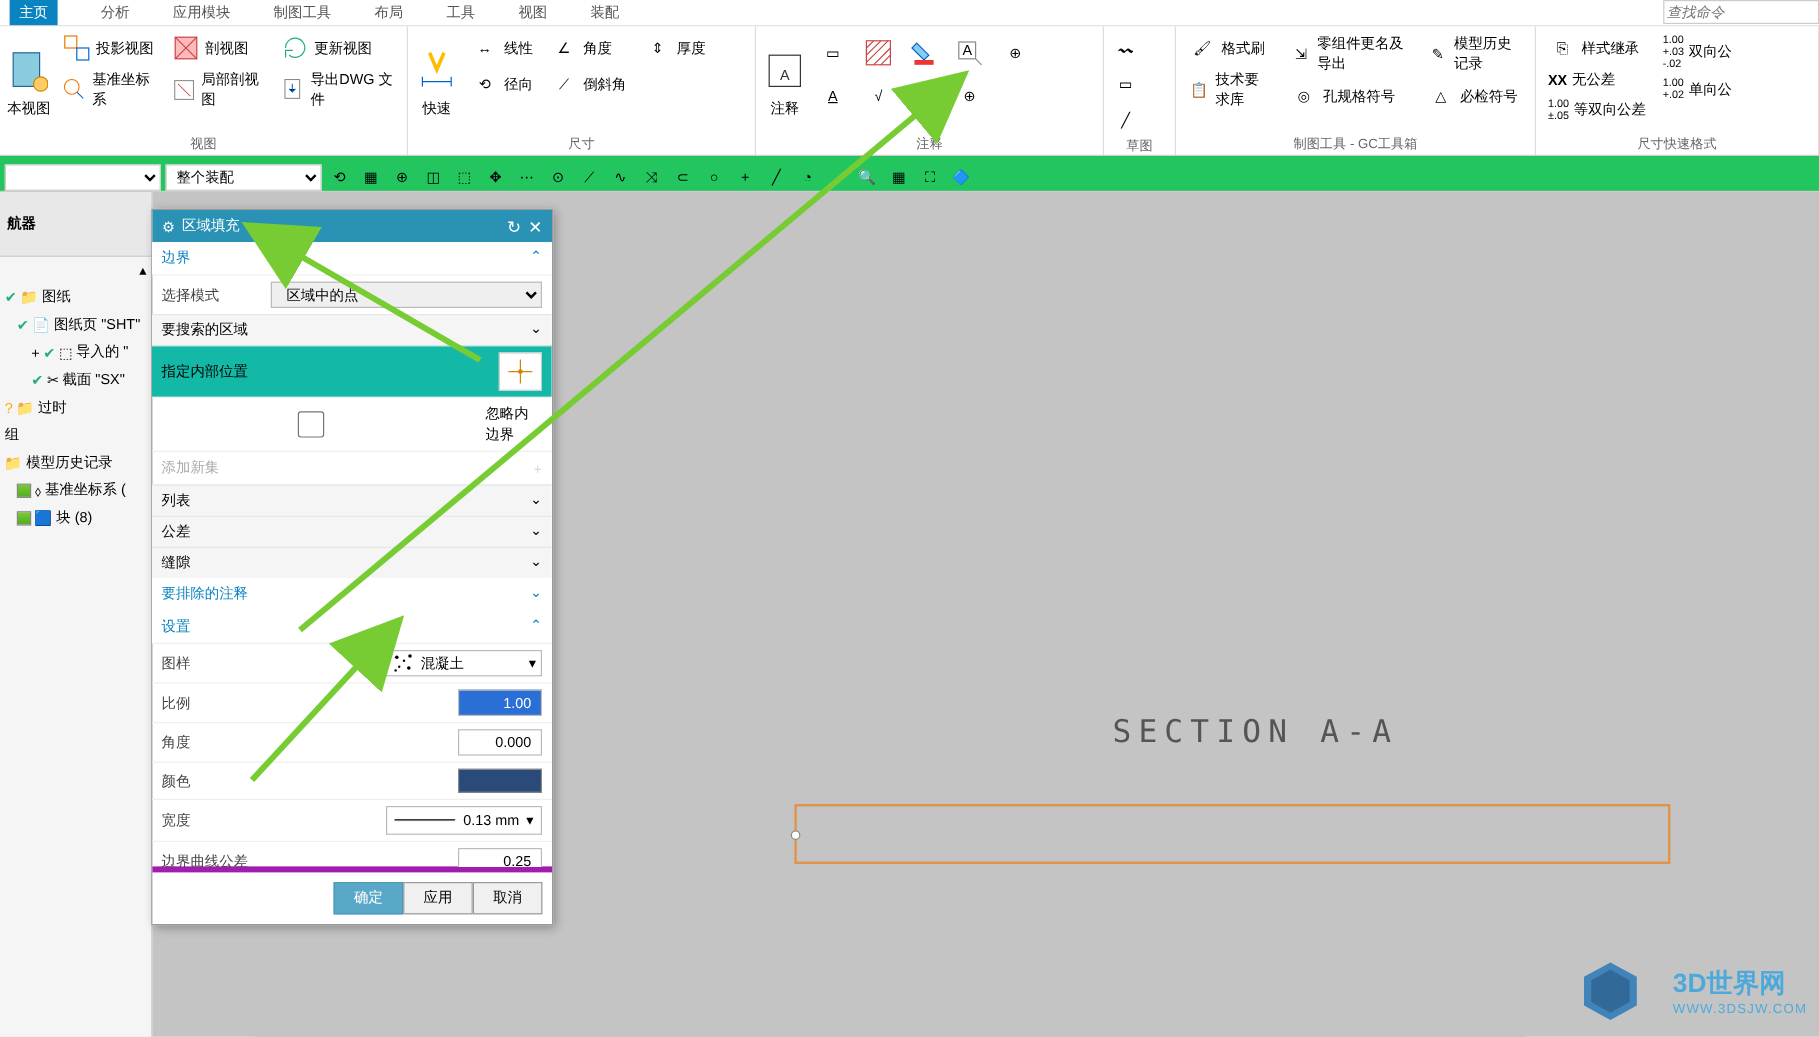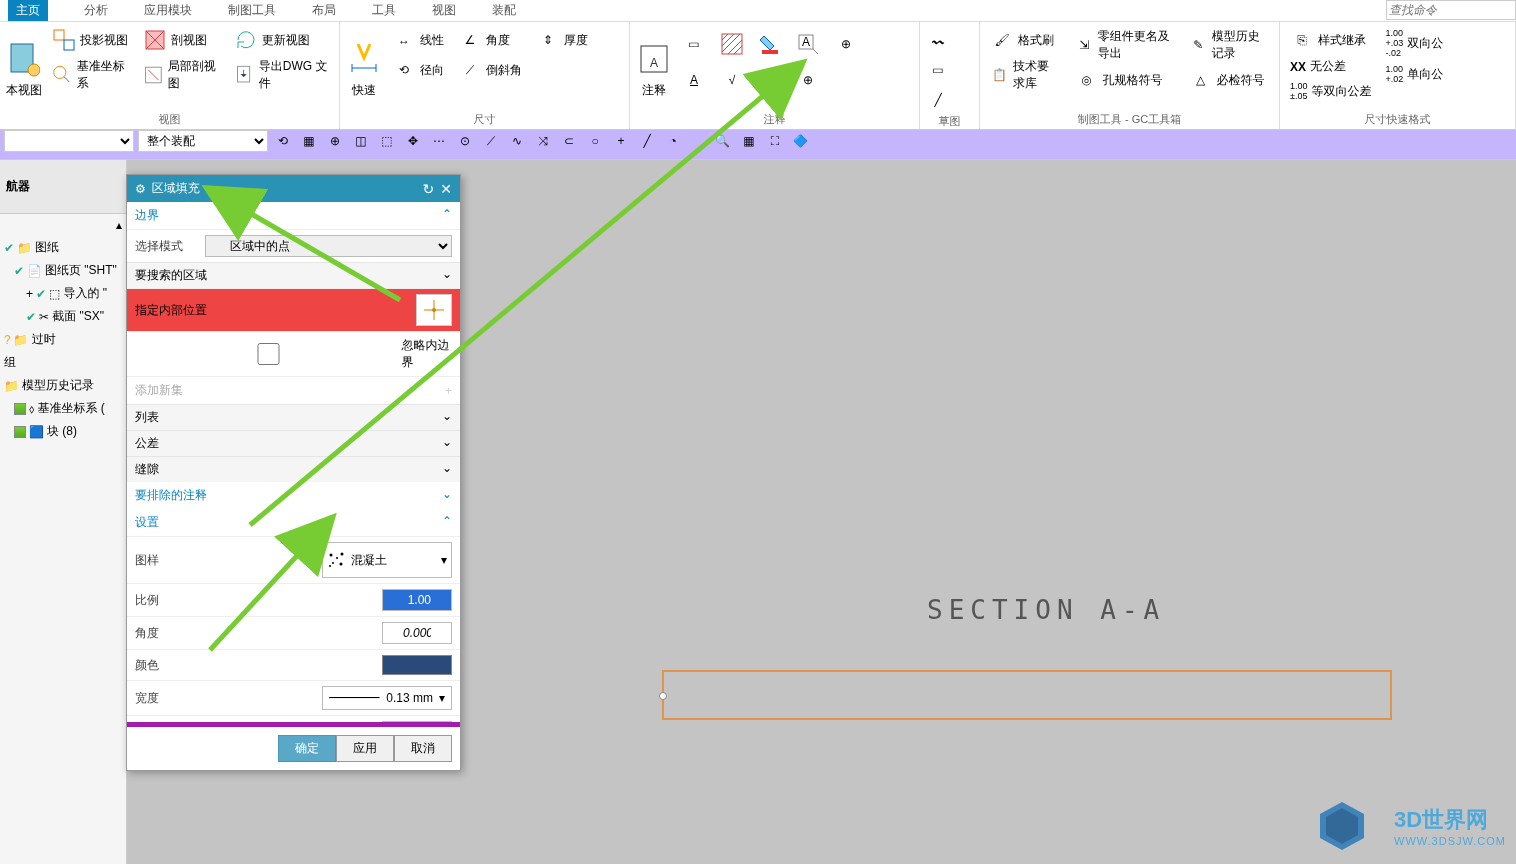--- a/index.html
+++ b/index.html
@@ -11,21 +11,21 @@
 .rgroup{border-right:1px solid #ddd;padding:4px 6px 2px;display:flex;flex-direction:column;justify-content:space-between;position:relative}
 .rgroup .gbody{display:flex;gap:6px;flex:1}
 .rgroup .glabel{text-align:center;color:#666;font-size:11px;padding-top:2px}
 .ritem{display:flex;flex-direction:column;align-items:center;justify-content:center;gap:2px;min-width:36px;cursor:pointer}
 .ritem-h{display:flex;align-items:center;gap:4px;cursor:pointer;padding:2px 4px}
 .ico{width:24px;height:24px;display:flex;align-items:center;justify-content:center}
 .ico-lg{width:32px;height:42px}
 .ico svg{width:100%;height:100%}
 .vstack{display:flex;flex-direction:column;gap:2px}
 .searchbox{position:absolute;right:0;top:0;width:130px;height:20px;border:1px solid #ccc;padding:2px;color:#999;font-style:italic}
-.toolbar{height:30px;background:#c4b5fd;border-bottom:1px solid #ccc;display:flex;align-items:flex-start;gap:4px;padding:0 4px}
+.toolbar{height:30px;background:#22c55e;border-bottom:1px solid #ccc;display:flex;align-items:flex-end;gap:4px;padding:0 4px}
 .tb-combo{height:22px;border:1px solid #ccc;background:#fff;padding:0 4px;min-width:130px}
 .tb-ico{width:22px;height:22px;display:flex;align-items:center;justify-content:center;cursor:pointer}
 .main{display:flex;height:calc(864px - 160px)}
 .nav{width:127px;background:#f5f5f5;border-right:1px solid #ccc;display:flex;flex-direction:column}
 .nav-title{background:#e8e8e8;padding:18px 6px;border-bottom:1px solid #ccc;font-weight:bold}
 .nav-item{padding:3px 4px;display:flex;align-items:center;gap:3px;cursor:pointer;white-space:nowrap;overflow:hidden}
 .nav-item .chk{width:12px;height:12px;border:1px solid #888;display:inline-block}
 .nav-item .chk.g{background:linear-gradient(#7c3,#5a2)}
 .nav-item.ind1{padding-left:14px}.nav-item.ind2{padding-left:26px}
 .canvas{flex:1;background:#c4c4c4;position:relative}
@@ -33,37 +33,37 @@
 .section-box{position:absolute;left:535px;top:510px;width:730px;height:50px;border:2px solid #e0944a}
 .section-dot{position:absolute;left:532px;top:532px;width:8px;height:8px;border:1px solid #888;border-radius:50%;background:#fff}
 .dialog{position:absolute;left:126px;top:174px;width:335px;background:#fff;border:1px solid #999;box-shadow:2px 2px 8px rgba(0,0,0,.3)}
 .dlg-title{background:#2a92b5;color:#fff;padding:5px 8px;display:flex;align-items:center;gap:6px}
 .dlg-title .sp{flex:1}
 .dlg-title .tbtn{cursor:pointer;font-size:14px}
 .dlg-body{max-height:520px;overflow:auto}
 .dlg-sh{padding:5px 8px;background:#fff;color:#0a84c1;display:flex;justify-content:space-between;cursor:pointer}
 .dlg-sh .chev{color:#0a84c1}
 .dlg-sub{padding:4px 8px;background:#f5f5f5;color:#000000;display:flex;justify-content:space-between;cursor:pointer;border-top:1px solid #e5e5e5}
-.dlg-row{display:flex;align-items:center;padding:5px 8px;gap:0;border-top:1px solid #eee}
+.dlg-row{display:flex;align-items:center;padding:5px 8px;gap:21px;border-top:1px solid #eee}
 .dlg-row label{flex:0 0 70px;color:#444}
 .dlg-row .field{flex:1}
-.dlg-row select,.dlg-row input{width:100%;height:22px;border:1px solid #bbb;padding:0 20px}
-.dlg-hl{background:#ef4444}
+.dlg-row select,.dlg-row input{width:100%;height:22px;border:1px solid #bbb;padding:0 8px}
+.dlg-hl{background:#14b8a6}
 .dlg-hl .target{width:36px;height:32px;border:1px solid #ccc;background:#fff;display:flex;align-items:center;justify-content:center;margin-left:auto}
 .dlg-btns{padding:8px;display:flex;justify-content:flex-end;gap:0;border-top:5px solid #a21caf}
 .dlg-btns button{padding:4px 16px;border:1px solid #999;background:#f0f0f0;cursor:pointer}
 .dlg-btns button.primary{background:#5aa8c8;color:#fff;border-color:#4a98b8}
 .arrow{position:absolute;pointer-events:none}
 .watermark{position:absolute;right:10px;bottom:10px;display:flex;align-items:center;gap:24px;opacity:.85}
 .watermark .logo{width:56px;height:56px}
 .watermark .wt{color:#3aa5e0;font-size:22px;font-weight:bold}
 .watermark .ws{color:#3aa5e0;font-size:11px;letter-spacing:1px}
 .input-sel{background:#2a6fd6;color:#fff;text-align:right}
 .colorbox{width:70px;height:20px;background:#2a4a7a;border:1px solid #888;margin-left:auto}
-.pattern-sel{display:flex;align-items:center;gap:4px;border:1px solid #bbb;height:36px;padding:0 4px;width:130px;margin-left:auto}
+.pattern-sel{display:flex;align-items:center;gap:4px;border:1px solid #bbb;height:22px;padding:0 4px;width:130px;margin-left:auto}
 .line-sel{display:flex;align-items:center;gap:6px;border:1px solid #bbb;height:24px;padding:0 6px;width:130px;margin-left:auto}
 </style>
 </head>
 <body>
 
 <div class="menubar">
   <span class="active">主页</span>
   <span>分析</span>
   <span>应用模块</span>
   <span>制图工具</span>
@@ -465,21 +465,21 @@
         <span>混凝土</span>
           <span style="margin-left:auto">▾</span>
       </div>
     </div>
     <div class="dlg-row">
       <label>比例</label>
       <input class="field input-sel" style="max-width: 70px; margin-left: auto;" value="1.00">
     </div>
     <div class="dlg-row">
       <label>角度</label>
-      <input class="field" style="max-width: 70px; margin-left: auto; text-align: right; font-style: italic;" value="0.000">
+      <input class="field" style="max-width: 70px; margin-left: auto; text-align: right;" value="0.000">
     </div>
     <div class="dlg-row">
       <label>颜色</label>
       <div class="colorbox"></div>
     </div>
     <div class="dlg-row">
       <label>宽度</label>
       <div class="line-sel">
           <hr style="flex:1;border-top:1px solid #000">
           <span>0.13 mm</span>

